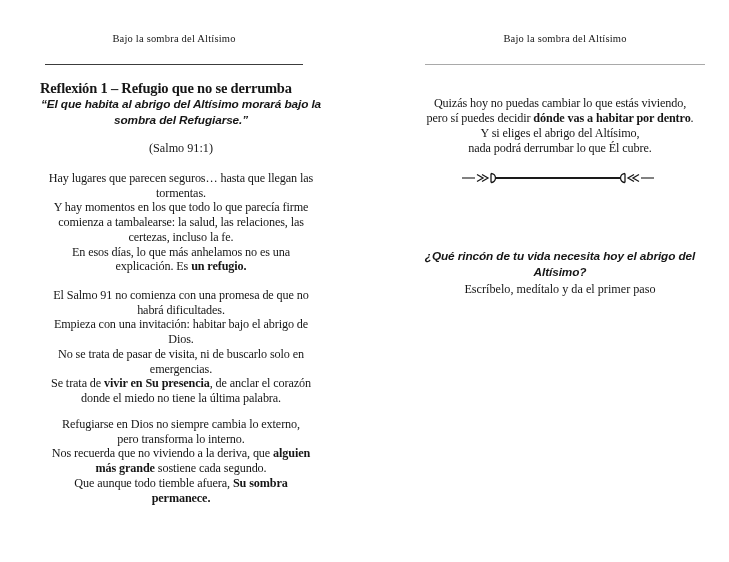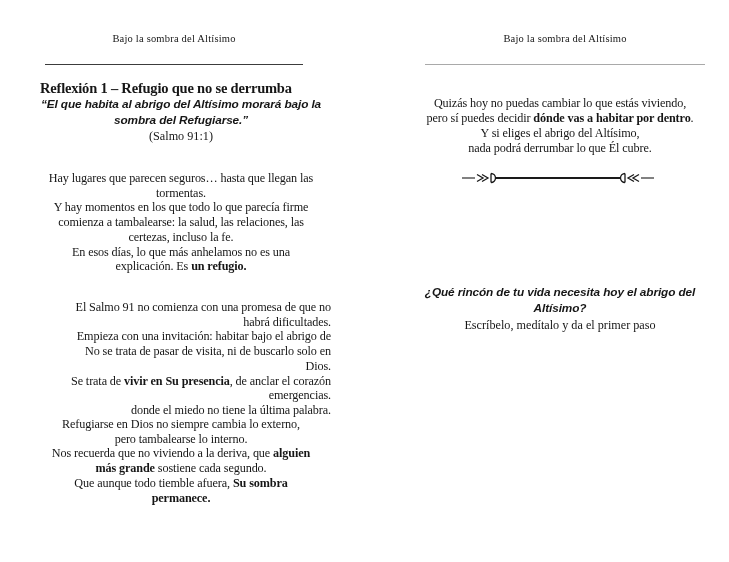--- a/index.html
+++ b/index.html
@@ -23,41 +23,41 @@
   }
   .body-text .tline{white-space:nowrap;}
   .b{font-weight:bold;}
   .quote{
     font-family:"Liberation Sans", sans-serif;font-style:italic;font-weight:bold;
     font-size:11.8px;line-height:16px;letter-spacing:-0.1px;text-align:center;
   }
   .quote .tline{white-space:nowrap;}
   .ref{
     font-family:"Liberation Serif", serif;font-style:normal;font-weight:normal;
-    font-size:12.2px;line-height:16px;text-align:center;
+    font-size:12.2px;line-height:16px;text-align:center;margin-top:12px;
   }
   .question{
     font-family:"Liberation Sans", sans-serif;font-style:italic;font-weight:bold;
     font-size:11.8px;line-height:15.5px;letter-spacing:-0.1px;text-align:center;
   }
   .question .tline{white-space:nowrap;}
   .action{
     font-family:"Liberation Serif", serif;font-style:normal;font-weight:normal;
     font-size:12.2px;line-height:16px;text-align:center;margin-top:1px;
   }
   #left-header{left:45px;top:33px;width:258px;}
   #left-title{left:40px;top:62px;width:285px;margin-top:16px;}
   #left-quote{left:31px;top:96px;width:300px;}
   #left-para-1{left:31px;top:171px;width:300px;}
-  #left-para-2{left:31px;top:300px;width:300px;text-align:right;}
+  #left-para-2{left:31px;top:288px;width:300px;}
   #left-para-3{left:31px;top:417px;width:300px;}
   #right-header{left:425px;top:33px;width:280px;}
   #right-para{left:410px;top:96px;width:300px;line-height:15px;}
   #divider{left:462px;top:170px;width:192px;height:16px;}
-  #right-question{left:410px;top:249px;width:300px;margin-top:36px;}
+  #right-question{left:410px;top:249px;width:300px;}
   svg{display:block;}
 </style>
 </head>
 <body>
 
 <div id="left-header" class="abs running-header">Bajo la sombra del Altísimo</div>
 
 <div id="left-title" class="abs chapter-title">Reflexión 1 – Refugio que no se derrumba</div>
 
 <div id="left-quote" class="abs">
@@ -75,30 +75,30 @@
     <div class="tline"><span>comienza a tambalearse: la salud, las relaciones, las</span></div>
     <div class="tline"><span>certezas, incluso la fe.</span></div>
     <div class="tline"><span>En esos días, lo que más anhelamos no es una</span></div>
     <div class="tline"><span>explicación. Es </span><span class="b">un refugio.</span></div>
   </div>
 
 <div id="left-para-2" class="abs body-text">
     <div class="tline"><span>El Salmo 91 no comienza con una promesa de que no</span></div>
     <div class="tline"><span>habrá dificultades.</span></div>
     <div class="tline"><span>Empieza con una invitación: habitar bajo el abrigo de</span></div>
+    <div class="tline"><span>Dios.</span></div>
     <div class="tline"><span>No se trata de pasar de visita, ni de buscarlo solo en</span></div>
-    <div class="tline"><span>Dios.</span></div>
+    <div class="tline"><span>emergencias.</span></div>
     <div class="tline"><span>Se trata de </span><span class="b">vivir en Su presencia</span><span>, de anclar el corazón</span></div>
-    <div class="tline"><span>emergencias.</span></div>
     <div class="tline"><span>donde el miedo no tiene la última palabra.</span></div>
   </div>
 
 <div id="left-para-3" class="abs body-text">
     <div class="tline"><span>Refugiarse en Dios no siempre cambia lo externo,</span></div>
-    <div class="tline"><span>pero tambalearse lo interno.</span></div>
+    <div class="tline"><span>pero transforma lo interno.</span></div>
     <div class="tline"><span>Nos recuerda que no viviendo a la deriva, que </span><span class="b">alguien</span></div>
     <div class="tline"><span class="b">más grande</span><span> sostiene cada segundo.</span></div>
     <div class="tline"><span>Que aunque todo tiemble afuera, </span><span class="b">Su sombra</span></div>
     <div class="tline"><span class="b">permanece.</span></div>
   </div>
 
 <div id="right-header" class="abs running-header light">Bajo la sombra del Altísimo</div>
 
 <div id="right-para" class="abs body-text">
     <div class="tline"><span>Quizás hoy no puedas cambiar lo que estás viviendo,</span></div>

